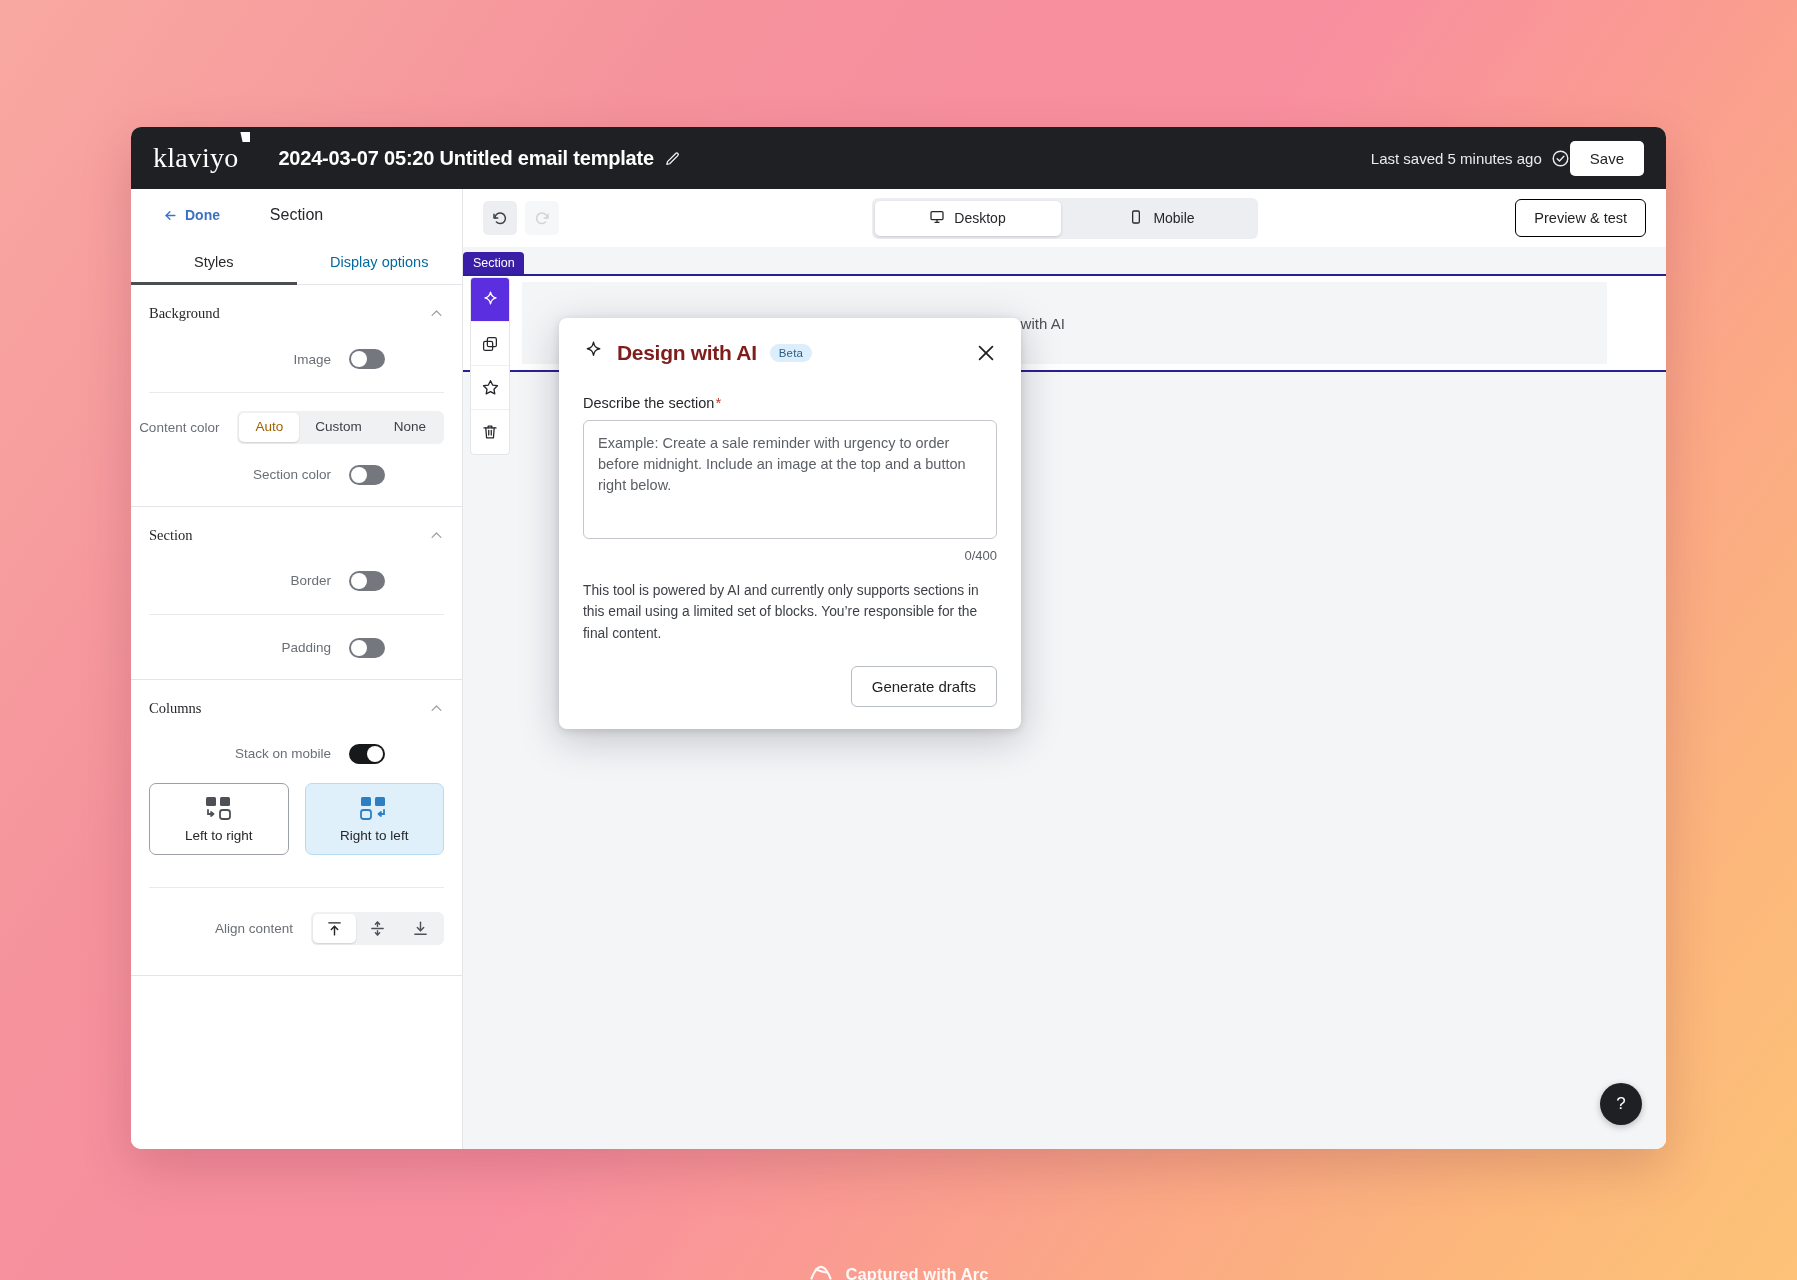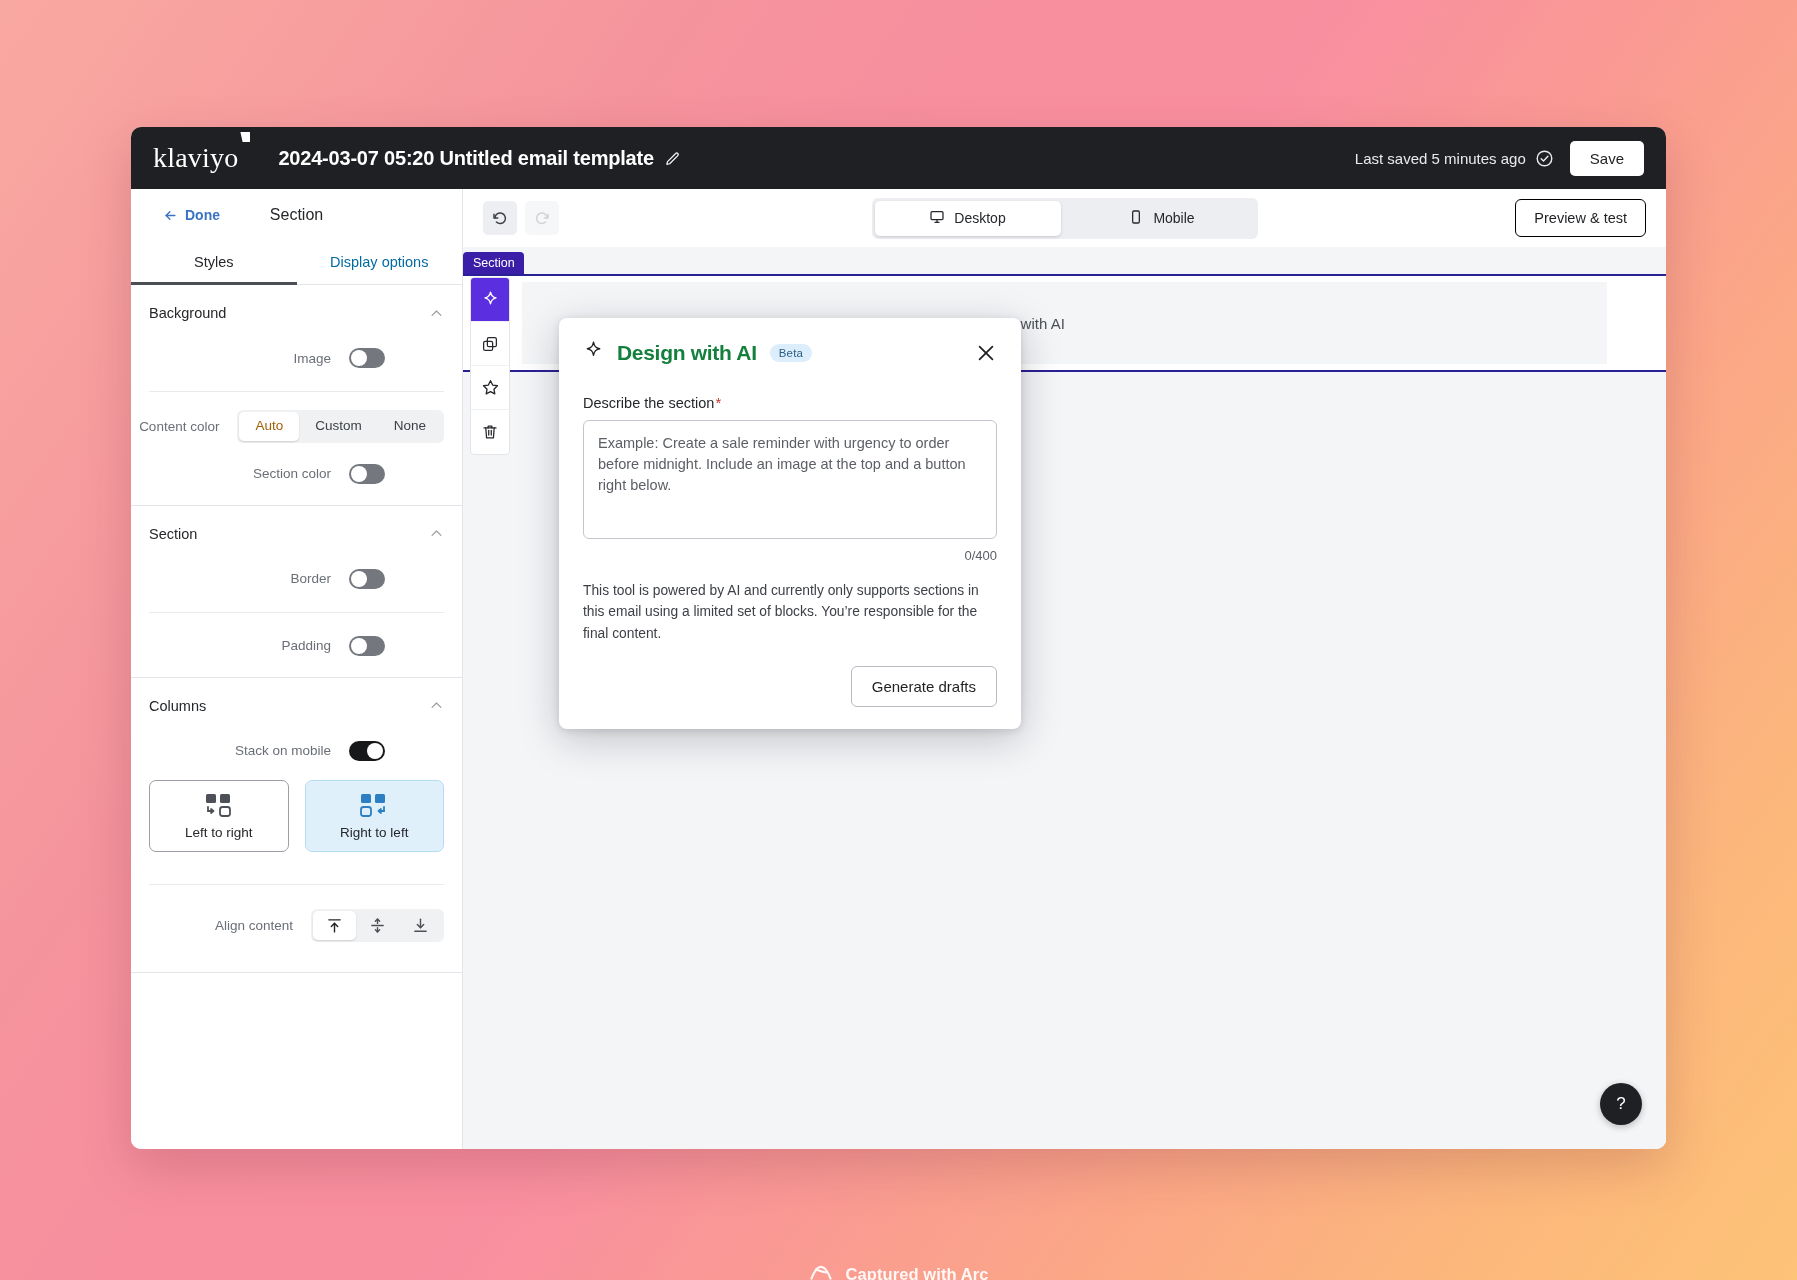--- a/index.html
+++ b/index.html
@@ -43,21 +43,21 @@
     width: 10px; height: 10px; background: #fff;
     display: inline-block; margin-left: 2px;
     transform: translateY(-12px);
     clip-path: polygon(0 0, 100% 0, 100% 100%, 22% 100%);
   }
   .doc-title {
     color: #fff; font-size: 20px; font-weight: bold;
     letter-spacing: -.2px; display: flex; align-items: center; gap: 10px;
   }
   .pencil-ico { width: 17px; height: 17px; display: inline-block; opacity: .95; }
-  .topbar-right { margin-left: auto; display: flex; align-items: center; gap: 16px; }
+  .topbar-right { margin-left: auto; display: flex; align-items: center; }
   .saved-text { color: #e9eaec; font-size: 15px; display:flex; align-items:center; gap:9px;}
   .check-ico { width: 19px; height: 19px; display:inline-block; }
   .save-btn {
     background: #fff; color: #1f2023; border: none;
     border-radius: 5px; padding: 9px 20px;
     font-size: 15px; font-family: inherit; cursor: pointer;
     font-weight: 400;
   }
   
   .app-body { flex: 1; display: flex; min-height: 0; }
@@ -84,20 +84,21 @@
   .tab {
     flex: 1; text-align: center; padding: 13px 0 12px;
     font-size: 14.5px; color: #0369a1; cursor: pointer;
     border-bottom: 3px solid transparent; margin-bottom: -1px;
   }
   .tab.active { color: #25272b; border-bottom-color: #4b4f55; }
   .sb-scroll { flex: 1; overflow-y: auto; }
   .grp-head {
     display: flex; align-items: center; justify-content: space-between;
     padding: 20px 18px 14px 18px;
+    font-family: Liberation Serif, serif;
   }
   .grp-head .t { font-size: 14.5px; color: #25272b; }
   .chev { width: 15px; height: 15px; opacity: .55; cursor: pointer; }
   .row {
     display: flex; align-items: center; padding: 8px 18px 8px 0;
     min-height: 46px;
   }
   .row .lbl {
     width: 218px; text-align: right; padding-right: 18px;
     font-size: 13.5px; color: #6a6f76;
@@ -211,21 +212,21 @@
     box-shadow: 0 2px 7px rgba(0,0,0,.25);
   }
   
   .modal {
     position: absolute; left: 559px; top: 318px;
     width: 462px; background: #fff; border-radius: 8px;
     box-shadow: 0 10px 40px rgba(20,20,30,.22), 0 2px 8px rgba(20,20,30,.12);
     z-index: 30; padding: 22px 24px 22px;
   }
   .modal-head { display: flex; align-items: center; gap: 13px; }
-  .modal-title { font-size: 21px; font-weight: bold; color: #15803d; letter-spacing: -.3px;}
+  .modal-title { font-size: 21px; font-weight: bold; color: #7f1d1d; letter-spacing: -.3px;}
   .beta {
     background: #dceefb; color: #2a5d86; font-size: 11.5px;
     padding: 3px 9px; border-radius: 10px; letter-spacing: .2px;
   }
   .close-x { margin-left: auto; cursor: pointer; width: 22px; height: 22px; }
   .field-label {
     margin-top: 29px; font-size: 14.5px; color: #25272b;
     display: flex; align-items: baseline; gap: 1px;
   }
   .req { color: #c0392b; font-size: 15px; }

